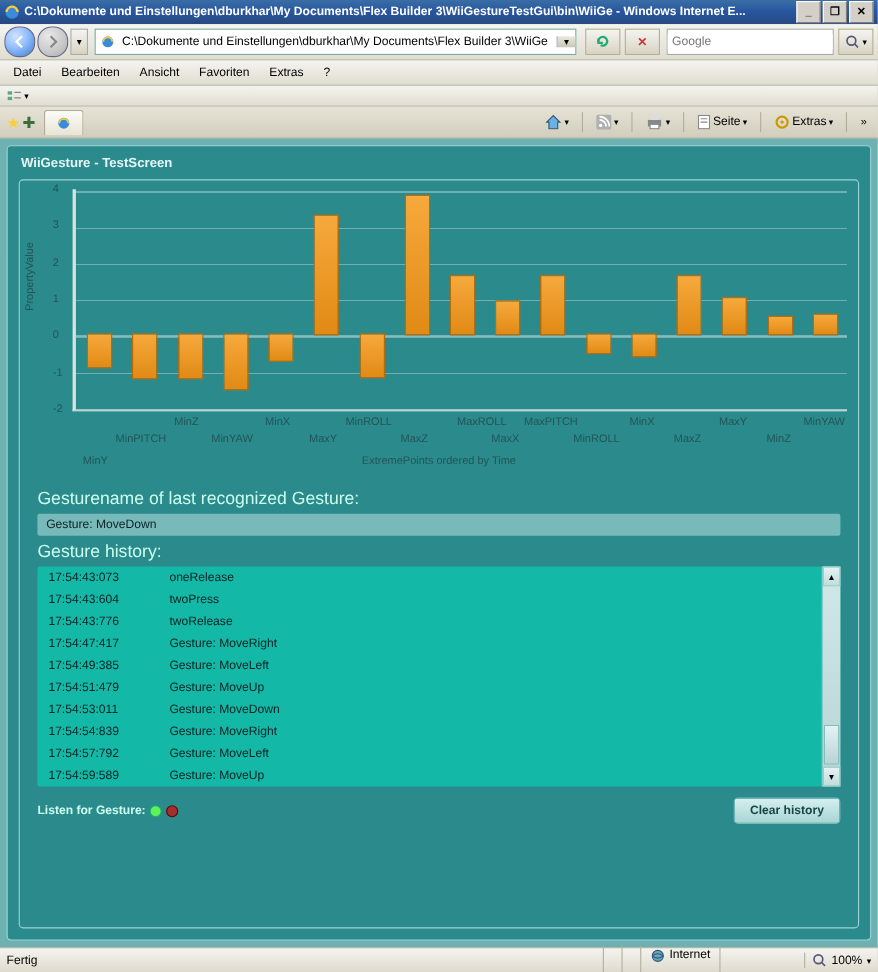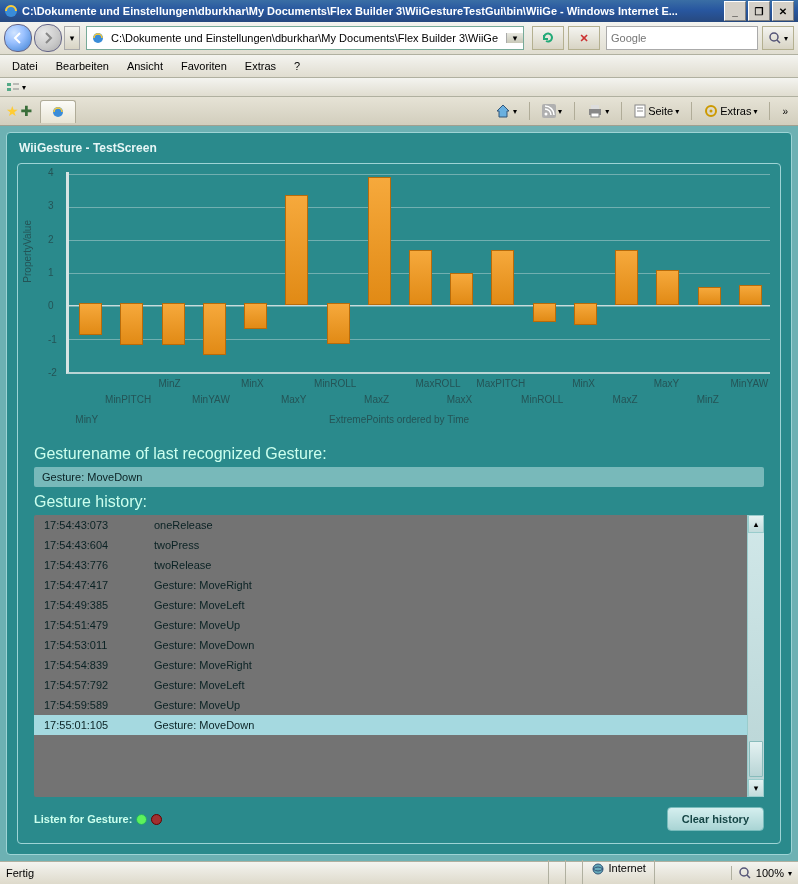--- a/index.html
+++ b/index.html
@@ -45,21 +45,21 @@
 }
 .zero-line{position:absolute;left:0;right:0;height:1px;background:#c8dcdc;top:133.3px}
 .ytick{position:absolute;left:24px;font-size:10px;color:#245456;transform:translateY(-50%)}
 .bars{position:absolute;left:0;right:0;top:0;bottom:0}
 .bar{position:absolute;bottom:66.6px;width:3.0%;background:linear-gradient(#f6a93c,#e18a15);border:1px solid #b86b0a}
 .xlab{position:absolute;top:214px;font-size:10px;color:#245456;transform:translateX(-50%);white-space:nowrap}
 .xlab.r2{top:230px}
 .xsub{position:absolute;left:0;right:0;top:250px;text-align:center;font-size:10px;color:#245456}
 .section-lbl{color:#cfe;font-weight:normal;font-size:16px;margin:6px 0 4px 16px}
 .gesture-box{margin:0 16px;background:#78b9ba;border-radius:2px;padding:4px 8px;color:#0a2224;font-size:11px}
-.history{margin:0 16px;height:282px;background:#737373;border-radius:2px;position:relative;display:flex}
+.history{margin:0 16px;height:200px;background:#14b8a6;border-radius:2px;position:relative;display:flex}
 .history-list{flex:1;overflow:hidden}
 .hrow{display:flex;padding:4px 10px;font-size:11px;color:#0a2224}
 .hrow.sel{background:#a5d9e0}
 .hrow .t{width:110px}
 .vscroll{width:16px;background:linear-gradient(#d1e8e9,#b8d4d5);display:flex;flex-direction:column;border-left:1px solid #9cc}
 .vscroll .up,.vscroll .down{height:16px;display:flex;align-items:center;justify-content:center;font-size:9px;background:linear-gradient(#e4f2f2,#c2dcdc);border:1px solid #9cc}
 .vscroll .track{flex:1;position:relative}
 .vscroll .thumb{position:absolute;left:1px;right:1px;bottom:2px;height:34px;background:linear-gradient(#e4f2f2,#b8d4d5);border:1px solid #8bb;border-radius:1px}
 .footer-row{display:flex;align-items:center;margin:10px 16px 6px}
 .listen{color:#cfe;font-weight:bold;font-size:11px;display:flex;align-items:flex-end;gap:4px}

